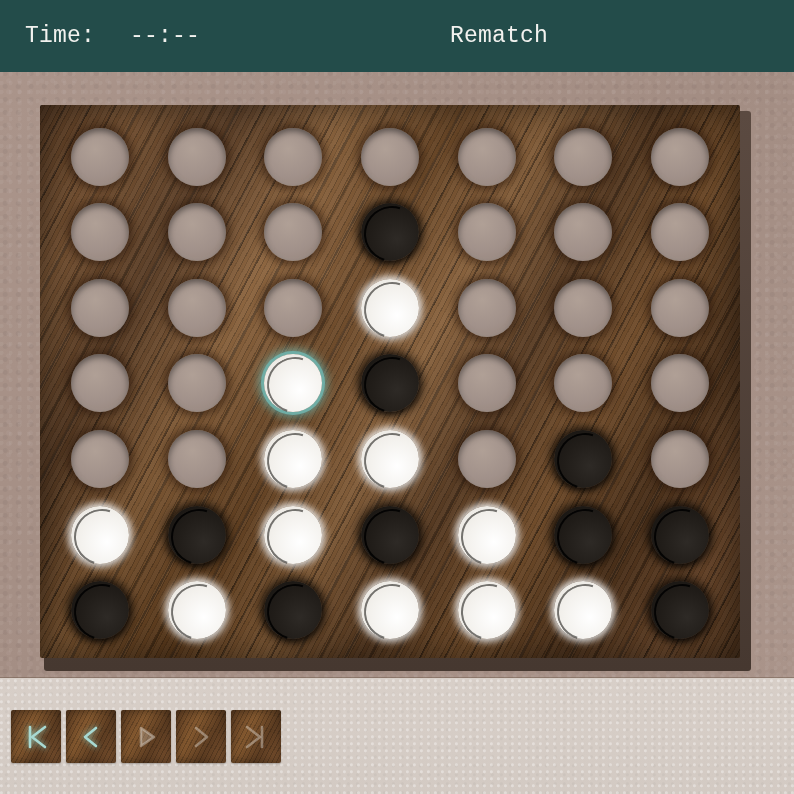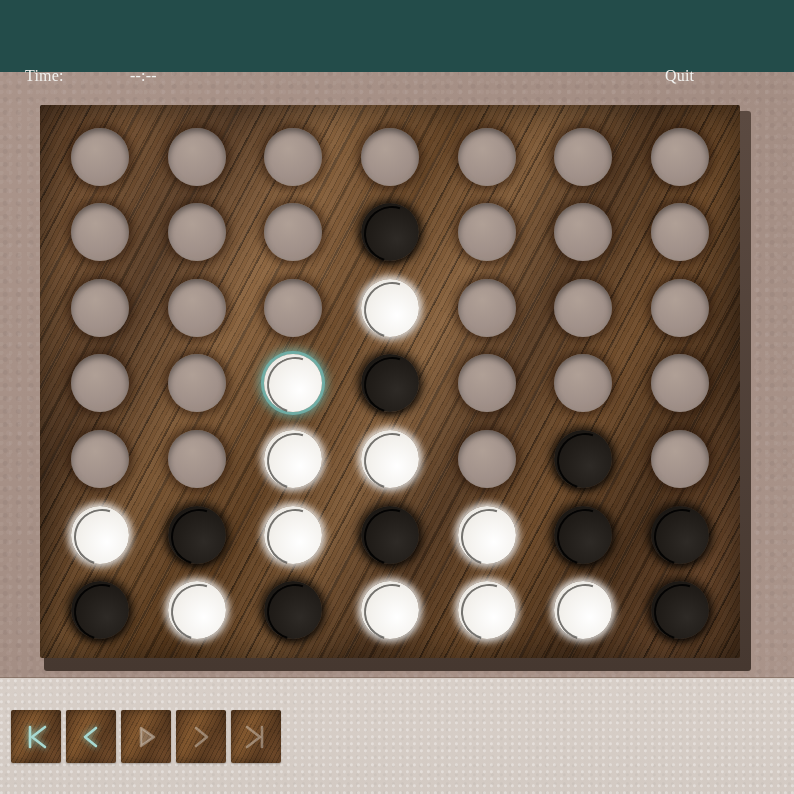--- a/index.html
+++ b/index.html
@@ -33,25 +33,24 @@
     background: #234c4a;
     z-index: 20;
   }
   #topbar .tb-item {
     position: absolute;
     top: 0;
     height: 72px;
     display: flex;
     align-items: center;
     color: #f2f2ef;
-    font-size: 16px;
-    font-family: Liberation Serif, serif;
+    font-size: 23px;
+    font-family: Liberation Mono, monospace;
     letter-spacing: 0.2px;
     white-space: nowrap;
-    margin-top: 40px;
   }
   #tb-time-label  { left: 25px;  }
   #tb-time-value  { left: 130px; font-size: 20px; letter-spacing: 1px; }
   #tb-config      { left: 231px; }
   #tb-rematch     { left: 450px; }
   #tb-quit        { left: 665px; }
 
   
   #board-area {
     position: absolute;
@@ -244,21 +243,21 @@
   }
 </style>
 </head>
 <body>
 
 <div id="app">
 
   <div id="topbar">
     <div class="tb-item" id="tb-time-label">Time:</div>
     <div class="tb-item" id="tb-time-value">--:--</div>
-    <div class="tb-item" id="tb-quit">Quit</div>
+    <div class="tb-item" id="tb-rematch">Rematch</div>
   </div>
 
   <div id="board-area">
     <div id="board-wrap">
       <div id="board-shadow"></div>
       <div id="board"></div>
       <div id="grid">
           <div class="cell">
             <div class="disc empty"></div>
           </div>

